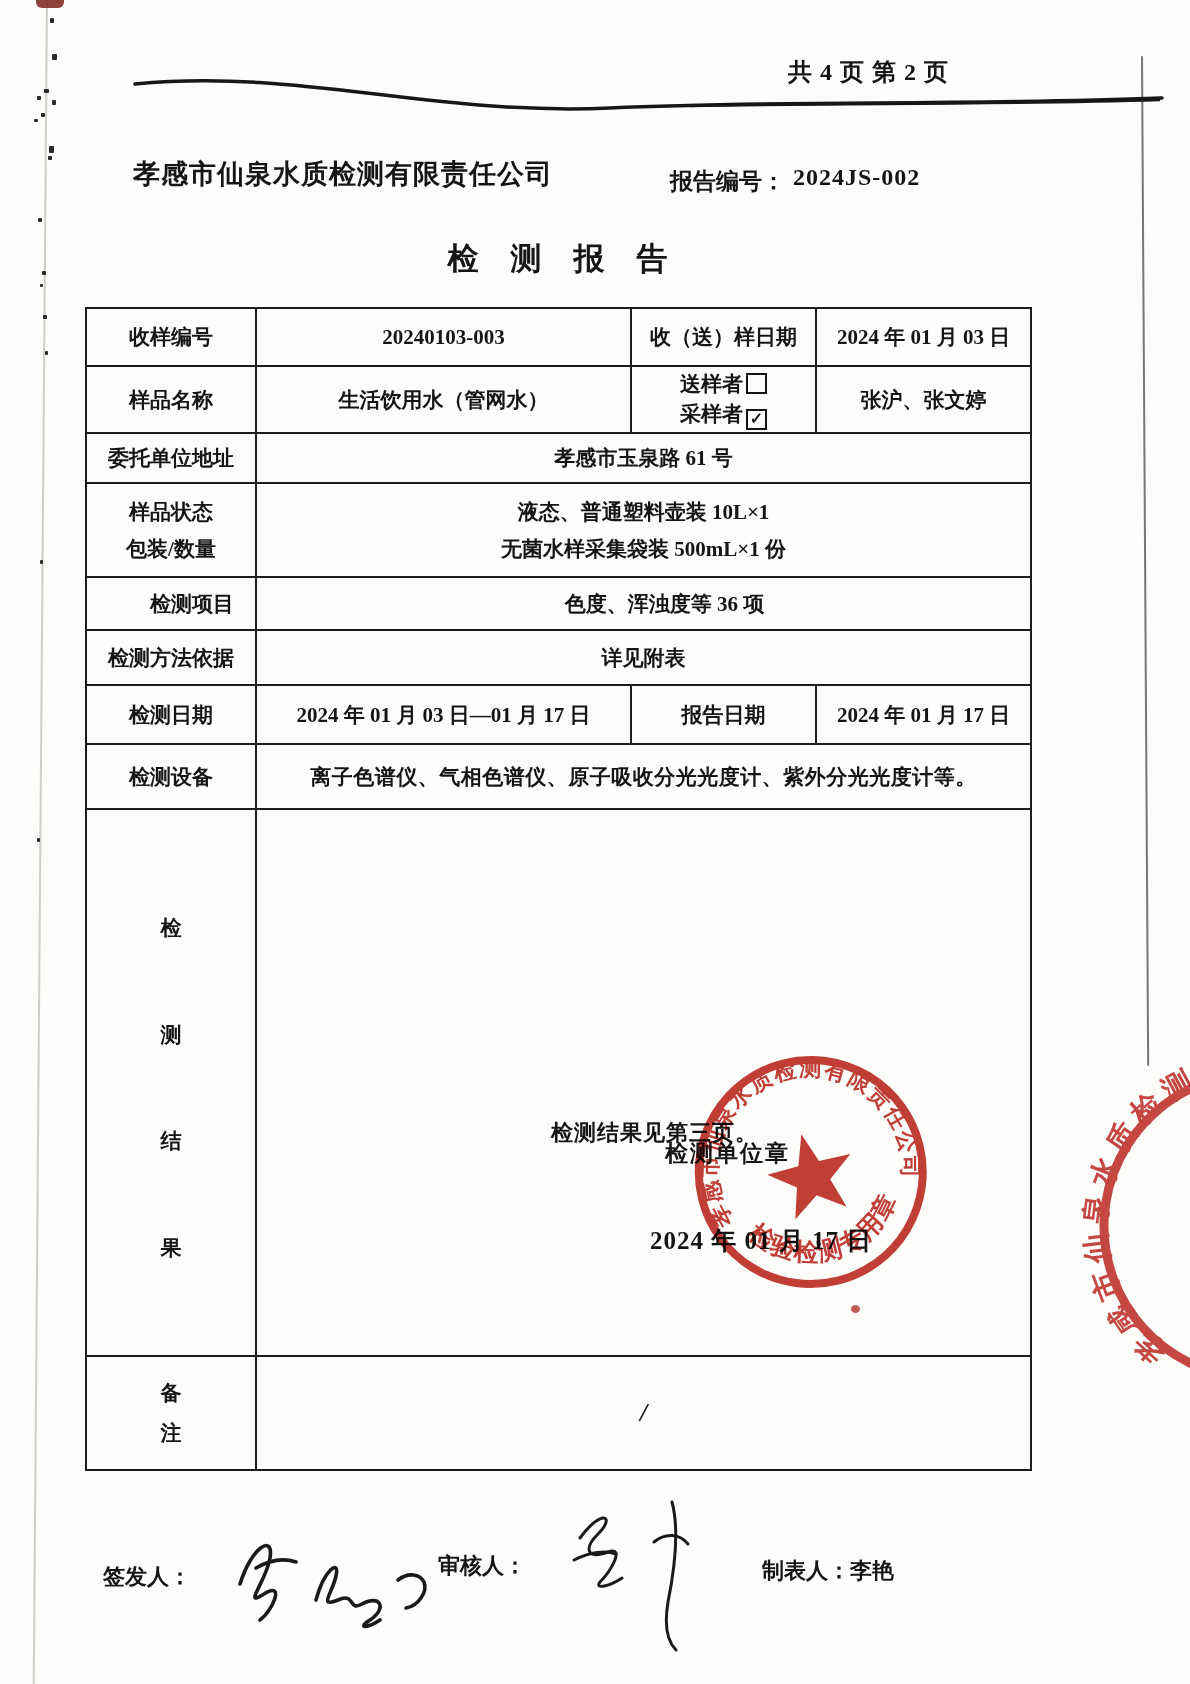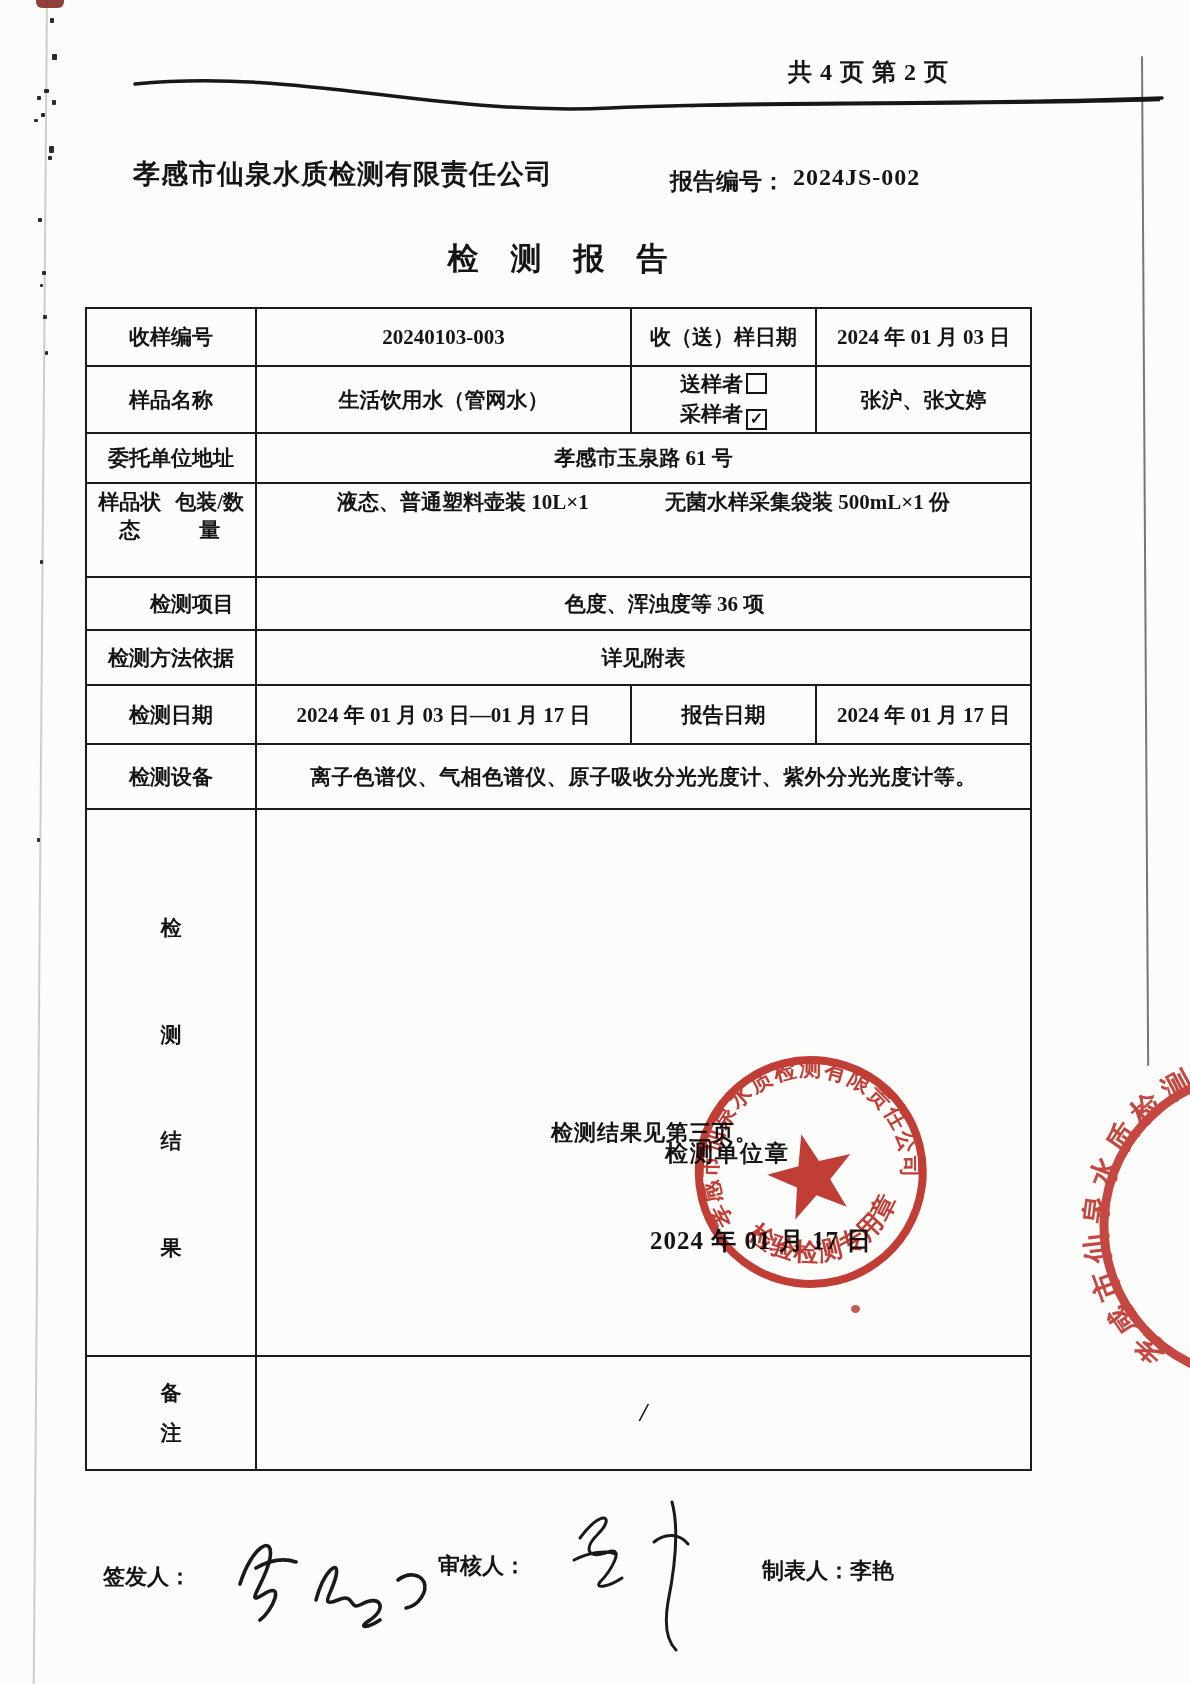--- a/index.html
+++ b/index.html
@@ -29,21 +29,21 @@
   
   table.doc-table{position:absolute;left:85px;top:307px;width:945px;border-collapse:collapse;
     table-layout:fixed;}
   table.doc-table td{border:2px solid #1c1c1c;font-size:21px;font-weight:700;
     text-align:center;vertical-align:middle;padding:2px 4px;overflow:hidden;}
   tr.r1 td{height:52px;margin-top:18px;} tr.r2 td{height:55px;} tr.r3 td{height:43px;}
   tr.r4 td{height:44px;} tr.r5 td{height:88px;} tr.r6 td{height:47px;padding-left:46px;}
   tr.r7 td{height:49px;margin-top:43px;} tr.r8 td{height:53px;} tr.r9 td{height:59px;}
   tr.r10 td{height:541px;} tr.r11 td{height:108px;}
   td.equip-cell{text-align:left;padding-left:10px;font-size:21.5px;letter-spacing:.5px;}
-  .two-line{display:flex;justify-content:space-evenly;height:84px;}
+  .two-line{display:flex;flex-direction:column;justify-content:space-evenly;height:84px;}
   .cb-cell{text-align:left;padding-left:14px;}
   .cb-line{line-height:1.45;}
   .cbox{display:inline-block;width:17px;height:17px;border:2px solid #141414;
     vertical-align:-3px;margin-left:3px;text-align:center;line-height:15px;font-size:16px;}
   .vstack{display:flex;flex-direction:column;align-items:center;justify-content:space-evenly;}
   .vstack-result{height:505px;padding:20px 0 10px 0;}
   .vstack-remark{height:92px;}
   td.result-cell{vertical-align:top;text-align:left;}
   .result-text{padding:100px 0 0 22px;font-size:22px;letter-spacing:1px;}
   .remark-val{font-size:26px;font-style:italic;}

